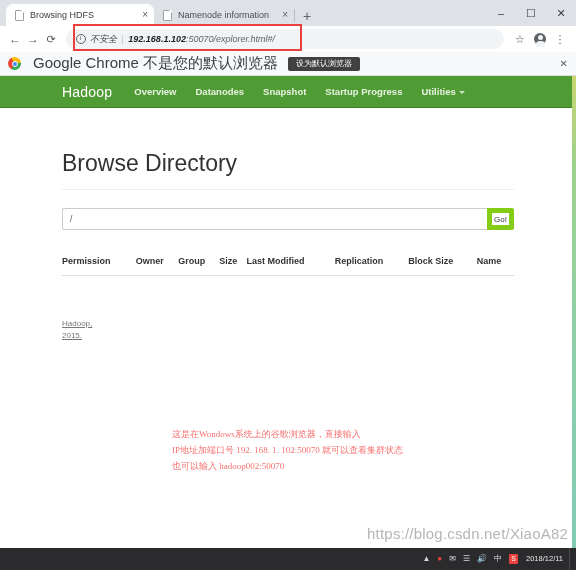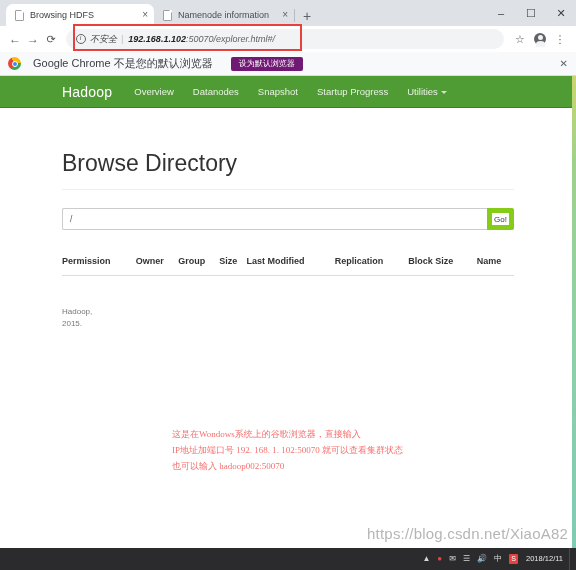--- a/index.html
+++ b/index.html
@@ -233,27 +233,27 @@
     content: "";
     position: absolute;
     left: 3.5px; top: 3.5px;
     width: 6px; height: 6px;
     background: #4285f4;
     border: 1px solid #ffffff;
     border-radius: 50%;
     box-sizing: border-box;
   }
   .infobar-text {
-    font-size: 11px;
+    font-size: 15px;
     color: #3c4043;
     margin-left: 12px;
   }
   .infobar-btn {
-    margin-left: 18px;
-    background: #701a75;
+    margin-left: 10px;
+    background: #404040;
     color: #ffffff;
     font-size: 8px;
     border-radius: 2px;
     padding: 3px 8px;
     line-height: 1;
   }
   .infobar-close {
     position: absolute;
     right: 8px;
     font-size: 10px;
@@ -280,20 +280,21 @@
     font-size: 14px;
     margin-left: 62px;
     margin-right: 22px;
     letter-spacing: 0.2px;
   }
   .navlink {
     color: #e8f2e2;
     font-size: 9.5px;
     margin-right: 19px;
     white-space: nowrap;
+    font-weight: bold;
   }
   .caret {
     display: inline-block;
     width: 0; height: 0;
     border-left: 3px solid transparent;
     border-right: 3px solid transparent;
     border-top: 3px solid #cfe3c4;
     margin-left: 3px;
     vertical-align: middle;
   }
@@ -352,21 +353,22 @@
     color: #333333;
     font-weight: bold;
     padding: 0 0 9px 0;
     border-bottom: 1px solid #dddddd;
     white-space: nowrap;
   }
   .footer-text {
     font-size: 8px;
     color: #777777;
     line-height: 1.45;
-    margin-top: 30px;
+    margin-top: 42px;
+    text-decoration: underline;
   }
 
   
   .annotation {
     position: absolute;
     left: 172px;
     top: 350px;
     color: #f4716f;
     font-size: 9px;
     line-height: 16px;

